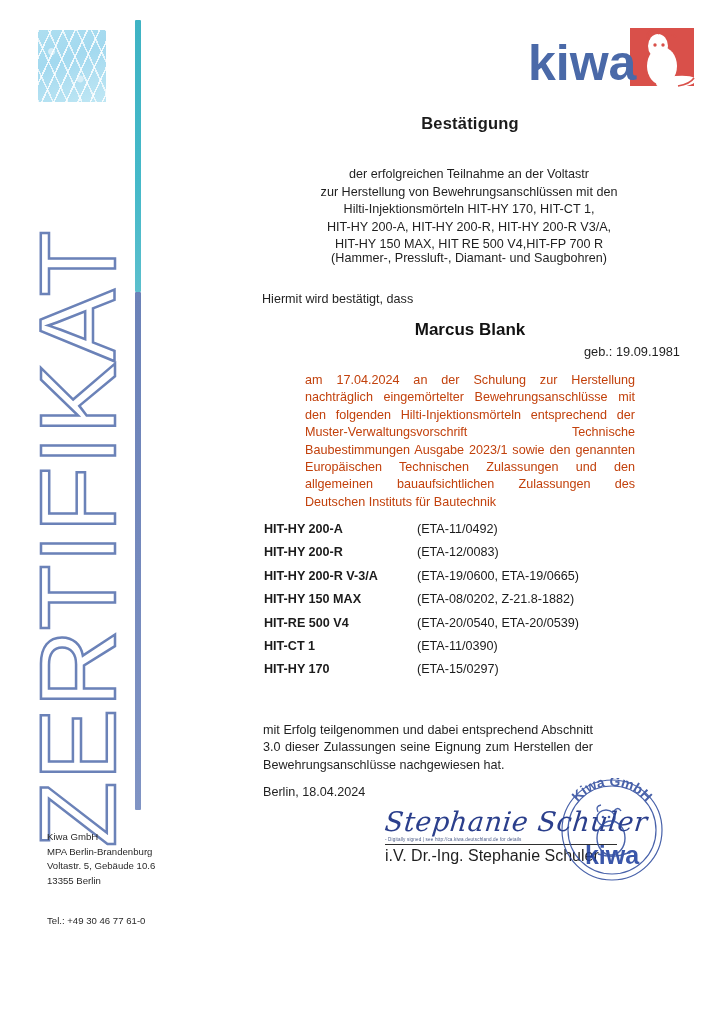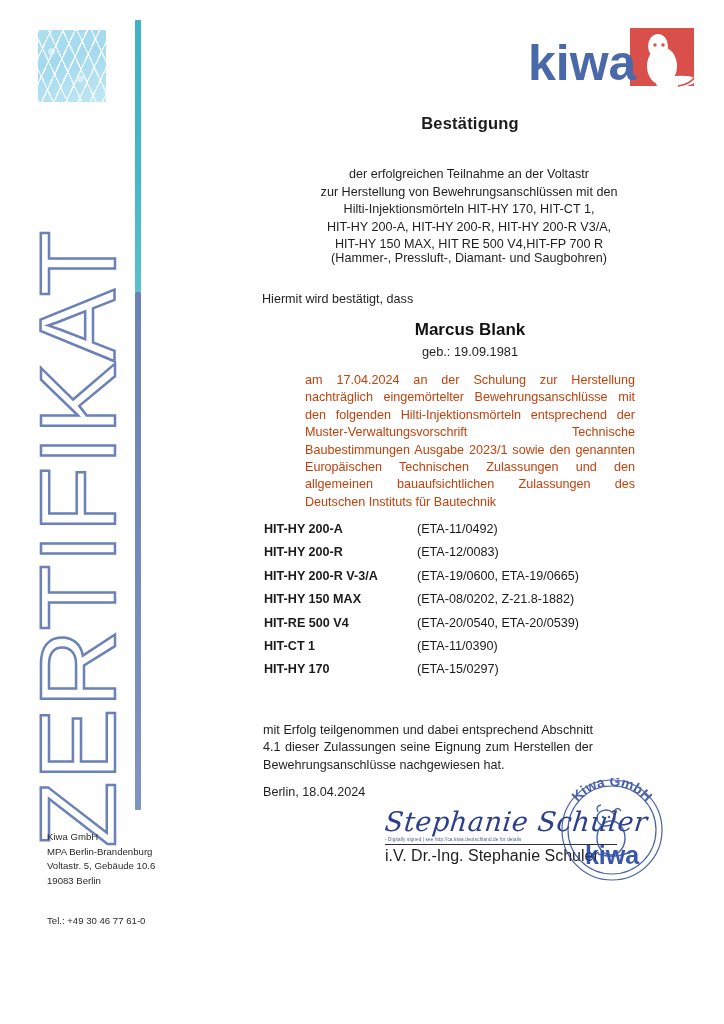--- a/index.html
+++ b/index.html
@@ -131,21 +131,21 @@
     font-size: 17px;
     font-weight: bold;
     color: #121212;
   }
 
   .person-dob {
     position: absolute;
     left: 260px;
     top: 344px;
     width: 420px;
-    text-align: center;
+    text-align: right;
     font-size: 12.8px;
     color: #1f1f1f;
   }
 
   .body-para {
     position: absolute;
     left: 263px;
     top: 372px;
     width: 330px;
     text-align: justify;
@@ -333,21 +333,21 @@
     <div class="product-row">
       <span class="product-name">HIT-CT 1</span>
       <span class="product-eta">(ETA-11/0390)</span>
     </div>
     <div class="product-row">
       <span class="product-name">HIT-HY 170</span>
       <span class="product-eta">(ETA-15/0297)</span>
     </div>
   </div>
 
-  <div class="closing-para">mit Erfolg teilgenommen und dabei entsprechend Abschnitt 4.1 dieser Zulassungen seine Eignung zum Herstellen der Bewehrungsanschlüsse nachgewiesen hat.</div>
+  <div class="closing-para">mit Erfolg teilgenommen und dabei entsprechend Abschnitt 3.0 dieser Zulassungen seine Eignung zum Herstellen der Bewehrungsanschlüsse nachgewiesen hat.</div>
   <div class="place-date">Berlin,  18.04.2024</div>
 
   <div class="signature-block">
     <div class="sig-script">Stephanie Schuler</div>
     <div class="sig-meta">- Digitally signed  |  see http://ca.kiwa.deutschland.de for details</div>
     <div class="sig-rule"></div>
     <div class="sig-name">i.V. Dr.-Ing. Stephanie Schuler</div>
   </div>
 
   <div class="stamp">
@@ -372,17 +372,17 @@
       <circle cx="55" cy="39" r="1.3" fill="#2f4c9e"></circle>
       <circle cx="61" cy="39" r="1.3" fill="#2f4c9e"></circle>
       <text x="64" y="86" text-anchor="middle" font-family="Liberation Sans, sans-serif" font-size="25" font-weight="bold" fill="#1f3f9e">kiwa</text>
     </svg>
   </div>
 
   <div class="address">
     <div>Kiwa GmbH</div>
     <div>MPA Berlin-Brandenburg</div>
     <div>Voltastr. 5, Gebäude 10.6</div>
-    <div>19083 Berlin</div>
+    <div>13355 Berlin</div>
   </div>
   <div class="phone">Tel.: +49 30 46 77 61-0</div>
 
 </div>
 
 </body></html>

